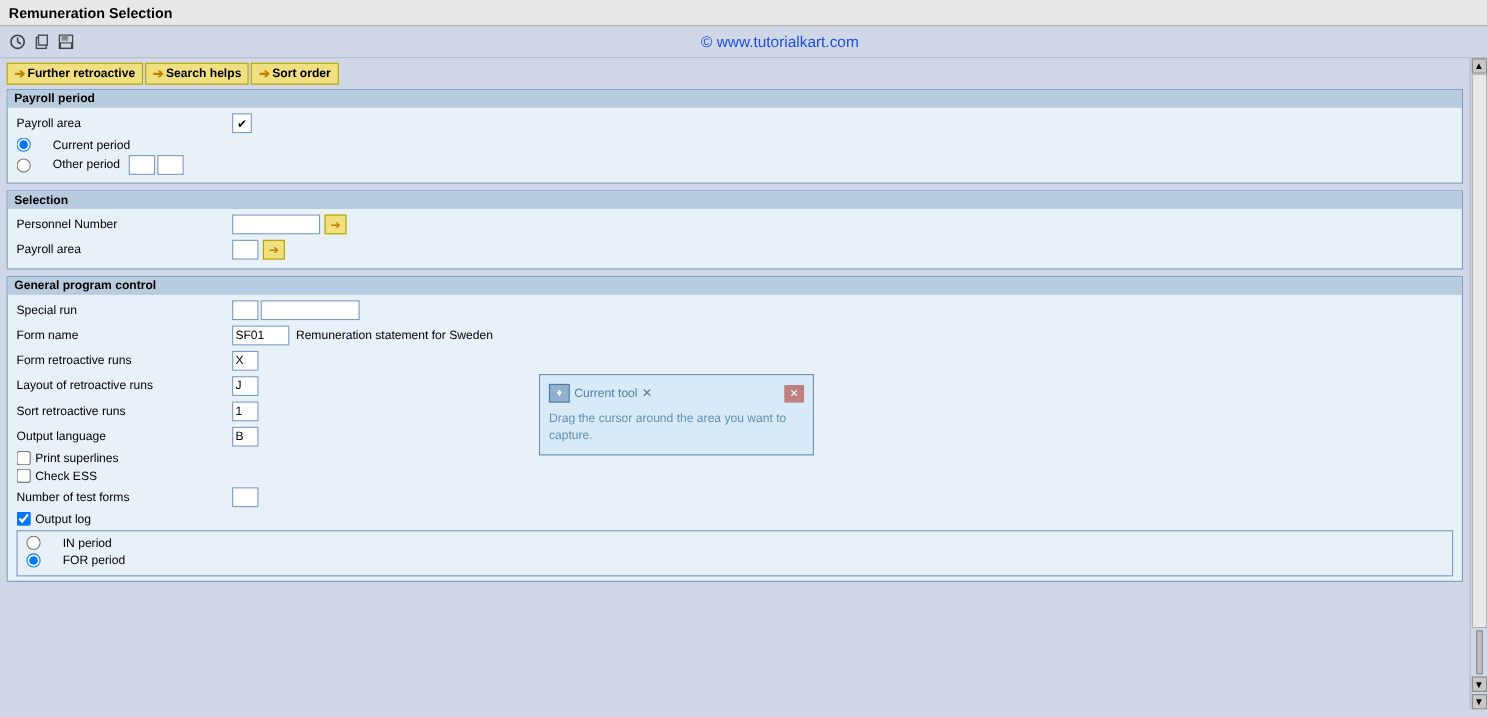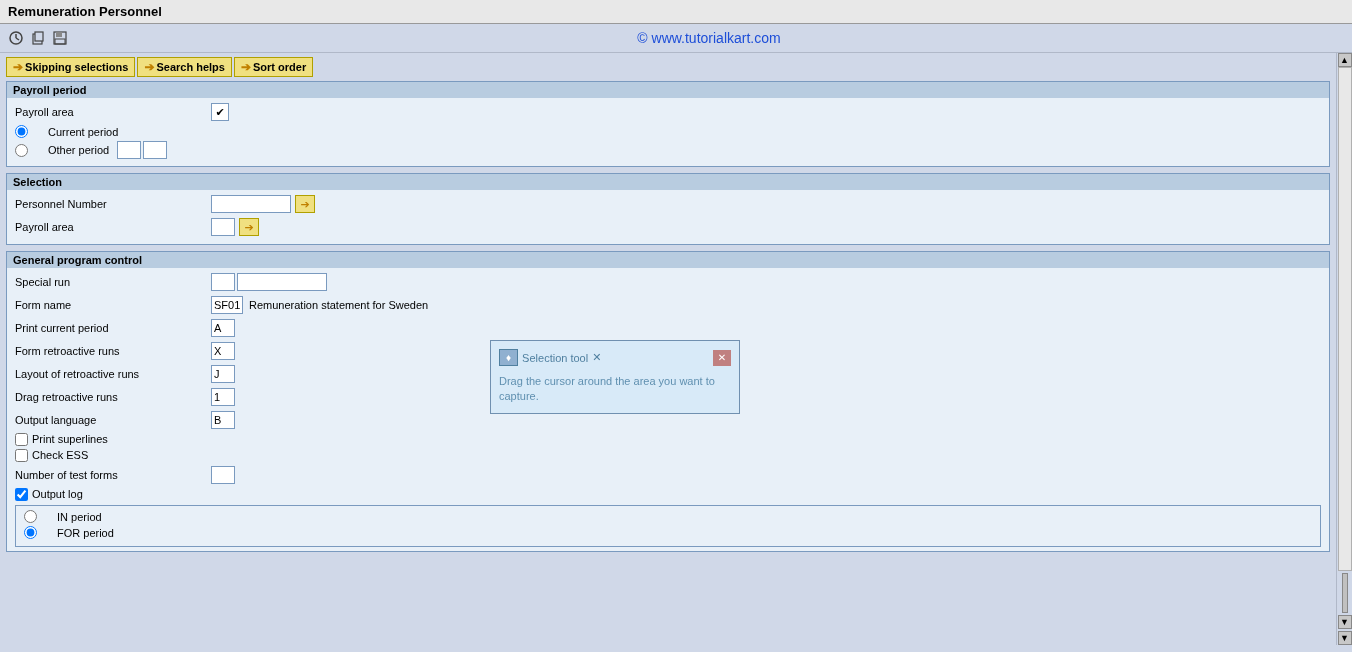--- a/index.html
+++ b/index.html
@@ -187,20 +187,21 @@
       align-items: center;
       justify-content: center;
       font-size: 11px;
       color: #c08000;
       margin-left: 4px;
     }
 
     
     .checkbox-row {
       display: flex;
+      align-items: center;
       margin-bottom: 3px;
     }
     .checkbox-row input[type="checkbox"] {
       margin-right: 4px;
     }
     .checkbox-label {
       font-size: 11px;
     }
 
     
@@ -278,21 +279,21 @@
       background: #c0c0c0;
       border: 1px solid #888;
       cursor: ns-resize;
       margin: 2px auto;
     }
   </style>
 </head>
 <body>
 
 <div class="title-bar">
-  <span>Remuneration Personnel</span>
+  <span>Remuneration Selection</span>
 </div>
 
 <div class="toolbar">
   <div class="toolbar-icon" title="Back">
     <svg width="16" height="16" viewBox="0 0 16 16">
       <circle cx="8" cy="8" r="6" fill="none" stroke="#444" stroke-width="1.5"></circle>
       <line x1="8" y1="4" x2="8" y2="8" stroke="#444" stroke-width="1.5"></line>
       <line x1="8" y1="8" x2="11" y2="10" stroke="#444" stroke-width="1.5"></line>
     </svg>
   </div>
@@ -311,21 +312,21 @@
   </div>
   <div class="toolbar-watermark">© www.tutorialkart.com</div>
 </div>
 
 <div class="main-container">
   <div class="content-area">
 
     <div class="tab-bar">
       <div class="tab-btn">
         <span class="tab-arrow">➔</span>
-        <span>Skipping selections</span>
+        <span>Further retroactive</span>
       </div>
       <div class="tab-btn">
         <span class="tab-arrow">➔</span>
         <span>Search helps</span>
       </div>
       <div class="tab-btn">
         <span class="tab-arrow">➔</span>
         <span>Sort order</span>
       </div>
     </div>
@@ -380,41 +381,37 @@
         <div class="form-row">
           <div class="form-label">Special run</div>
           <div class="special-run-inputs">
             <input type="text" class="form-input form-input-sm" value="" style="">
             <input type="text" class="form-input" style="width: 90px;" value="">
           </div>
         </div>
 
         <div class="form-row">
           <div class="form-label">Form name</div>
-          <input type="text" class="form-input" style="width: 32px;" value="SF01">
+          <input type="text" class="form-input" style="width: 52px;" value="SF01">
           <span style="margin-left:6px; font-size:11px;">Remuneration statement for Sweden</span>
         </div>
 
-        <div class="form-row">
-          <div class="form-label">Print current period</div>
-          <input type="text" class="form-input form-input-sm" value="A" style="">
-        </div>
 
         <div class="form-row">
           <div class="form-label">Form retroactive runs</div>
           <input type="text" class="form-input form-input-sm" value="X" style="">
         </div>
 
         <div class="form-row">
           <div class="form-label">Layout of retroactive runs</div>
           <input type="text" class="form-input form-input-sm" value="J" style="">
         </div>
 
         <div class="form-row">
-          <div class="form-label">Drag retroactive runs</div>
+          <div class="form-label">Sort retroactive runs</div>
           <input type="text" class="form-input form-input-sm" value="1" style="">
         </div>
 
         <div class="form-row">
           <div class="form-label">Output language</div>
           <input type="text" class="form-input form-input-sm" value="B" style="">
         </div>
 
         <div class="checkbox-row">
           <input type="checkbox" style="">
@@ -459,18 +456,18 @@
     <div class="scrollbar-track"></div>
     <div class="scrollbar-resize"></div>
     <div class="scrollbar-arrow">▼</div>
     <div class="scrollbar-arrow" style="margin-top:2px;">▼</div>
   </div>
 </div>
 
 <div class="popup-overlay">
   <div class="popup-header">
     <button class="popup-step-btn">♦</button>
-    <span style="color:#5080a0; font-size:11px;">Selection tool</span>
+    <span style="color:#5080a0; font-size:11px;">Current tool</span>
     <span style="font-size:11px; color:#5080a0;">✕</span>
     <button class="popup-close-btn">✕</button>
   </div>
   <p class="popup-text">Drag the cursor around the area you want to capture.</p>
 </div>
 
 </body></html>

